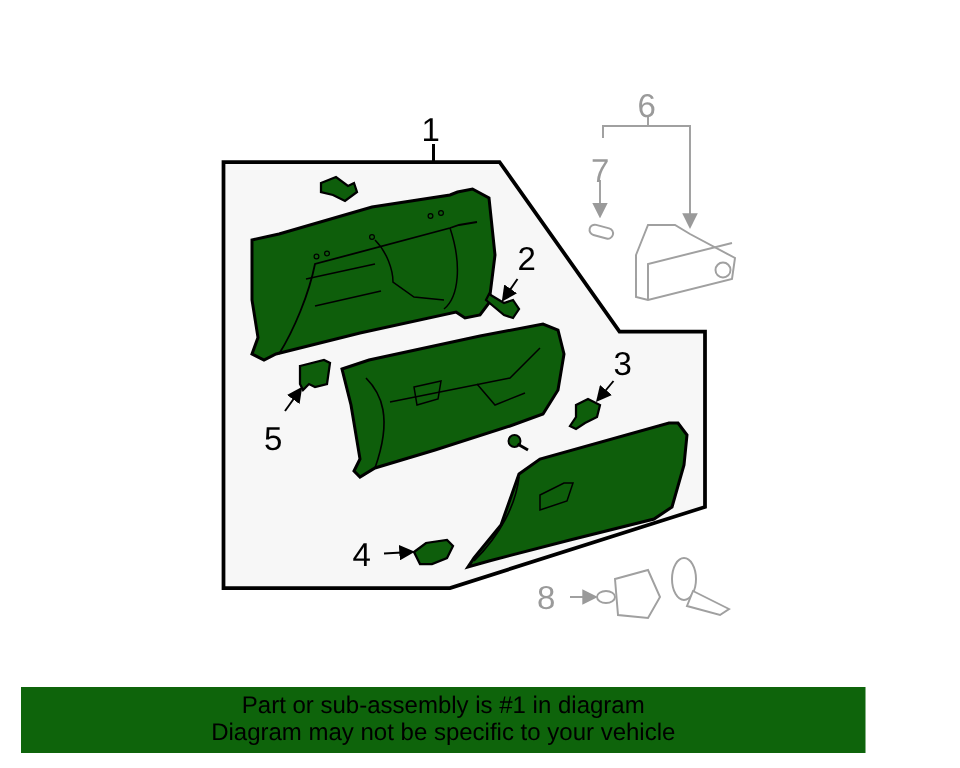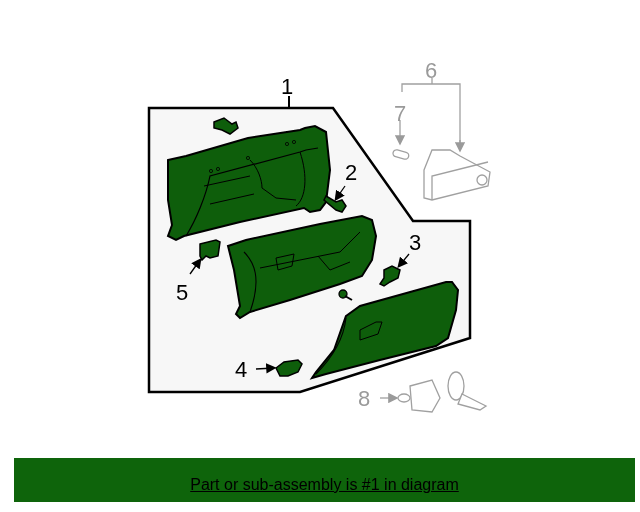--- a/index.html
+++ b/index.html
@@ -2,24 +2,24 @@
 <html><head>
 <meta charset="utf-8">
 <style>
   html, body { margin: 0; padding: 0; }
   body { width: 640px; height: 512px; background: #ffffff; position: relative; overflow: hidden; font-family: "Liberation Sans", sans-serif; }
   #diagram { position: absolute; left: 0; top: 0; width: 640px; height: 512px; }
   .callout { font-family: "Liberation Sans", sans-serif; font-size: 22px; }
   .callout-dark { fill: #000000; }
   .callout-gray { fill: #9a9a9a; }
   #footer-banner {
-    position: absolute; left: 14px; top: 458px; width: 621px; height: 44px;
+    position: absolute; left: 14px; top: 458px; width: 563px; height: 44px;
     background: #0e640b; color: #000; text-align: center;
     font-family: "Liberation Sans", sans-serif; font-size: 16px; line-height: 18px;
-    padding-top: 18px; box-sizing: border-box; text-decoration: underline;
+    padding-top: 4px; box-sizing: border-box;
   }
   #footer-banner div { white-space: nowrap; }
 </style>
 </head>
 <body>
 
 <svg id="diagram" viewBox="0 0 640 512" xmlns="http://www.w3.org/2000/svg">
   <defs>
     <marker id="arrowDark" markerWidth="8" markerHeight="8" refX="6" refY="4" orient="auto">
       <path d="M0,0 L8,4 L0,8 Z" fill="#000"></path>
@@ -114,13 +114,14 @@
   <text class="callout callout-dark" x="409" y="250">3</text>
   <text class="callout callout-dark" x="235" y="377">4</text>
   <text class="callout callout-dark" x="176" y="300">5</text>
   <text class="callout callout-gray" x="425" y="78">6</text>
   <text class="callout callout-gray" x="394" y="121">7</text>
   <text class="callout callout-gray" x="358" y="406">8</text>
 </svg>
 
 <div id="footer-banner">
   <div>Part or sub-assembly is #1 in diagram</div>
+  <div>Diagram may not be specific to your vehicle</div>
 </div>
 
 </body></html>

